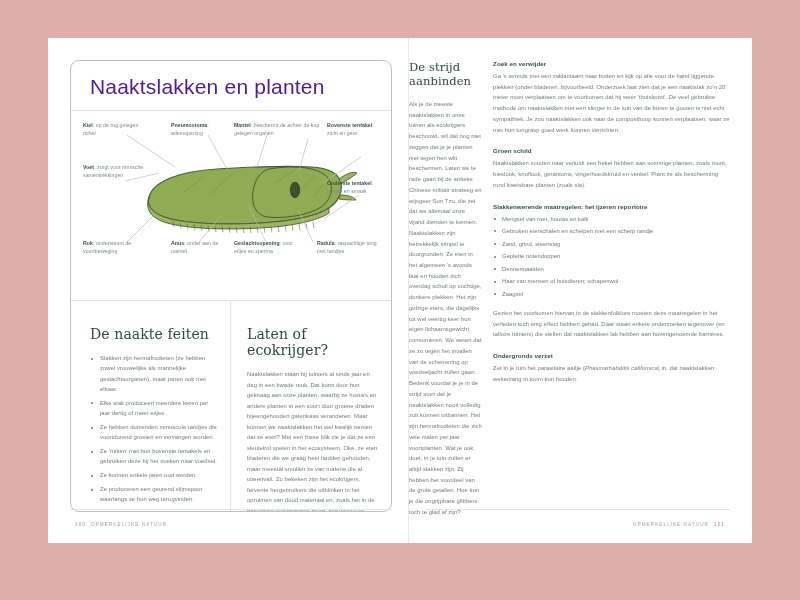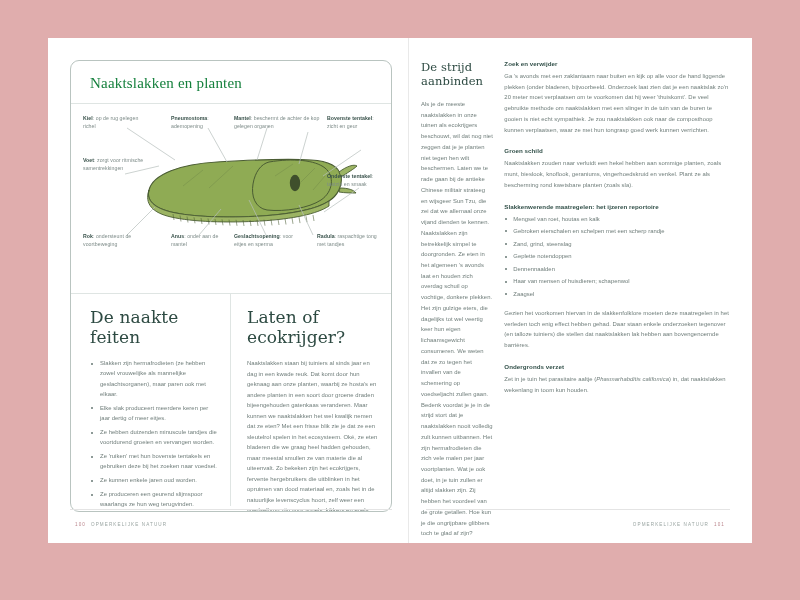--- a/index.html
+++ b/index.html
@@ -9,49 +9,49 @@
     font-family:"Liberation Sans",sans-serif;
   }
   #spread{
     position:absolute;left:48px;top:38px;width:704px;height:505px;
     background:#ffffff;
     box-shadow:0 0 0 0 rgba(0,0,0,0);
     display:flex;
   }
   .page{position:relative;height:100%;box-sizing:border-box;}
   #page-left{width:360px;padding:22px 16px 0 22px;}
-  #page-right{width:344px;padding:22px 22px 0 13px;}
+  #page-right{width:344px;padding:22px 22px 0 1px;}
   #gutter{position:absolute;left:360px;top:0;width:1px;height:100%;background:#e9e9e9;}
 
   
   .frame{
     border:1px solid #b9c4c0;border-radius:9px;
     height:452px;box-sizing:border-box;position:relative;overflow:hidden;
   }
   .frame-title{
-    font-family:Liberation Serif, serif;
-    font-size:15px;color:#15803d;letter-spacing:.2px;
+    font-family:Liberation Sans, sans-serif;
+    font-size:21px;color:#4c1d95;letter-spacing:.2px;
     padding:14px 0 11px 19px;margin:0;font-weight:400;
   }
   .rule-h{height:1px;background:#dfe5e3;margin:0 0 0 0;}
   .diagram{position:relative;height:189px;}
   .lbl{
     position:absolute;font-size:5.2px;line-height:1.62;color:#7d8b88;
     letter-spacing:.05px;
   }
   .lbl b{color:#39524b;font-weight:700;}
   .slugwrap{position:absolute;left:72px;top:42px;}
 
   .cols{display:flex;height:212px;border-top:1px solid #dfe5e3;}
   .col{padding:13px 13px 0 19px;box-sizing:border-box;}
   .col.first{width:50%;border-right:1px solid #dfe5e3;}
   .col.second{width:50%;padding-left:16px;}
   .col h3{
     font-family:"DejaVu Serif",serif;font-weight:400;
-    font-size:17px;color:#2d4a42;margin:0 0 11px 0;letter-spacing:.1px;
+    font-size:14px;color:#2d4a42;margin:12px 0 11px 0;letter-spacing:.1px;
   }
   ul.facts{margin:0;padding:0;list-style:none;}
   ul.facts li{
     position:relative;padding-left:10px;margin-bottom:3.5px;
     font-size:5.9px;line-height:1.75;color:#6f7d7a;letter-spacing:.04px;
   }
   ul.facts li:before{
     content:"";position:absolute;left:1px;top:4.6px;
     width:2px;height:2px;background:#8d9a97;
   }

